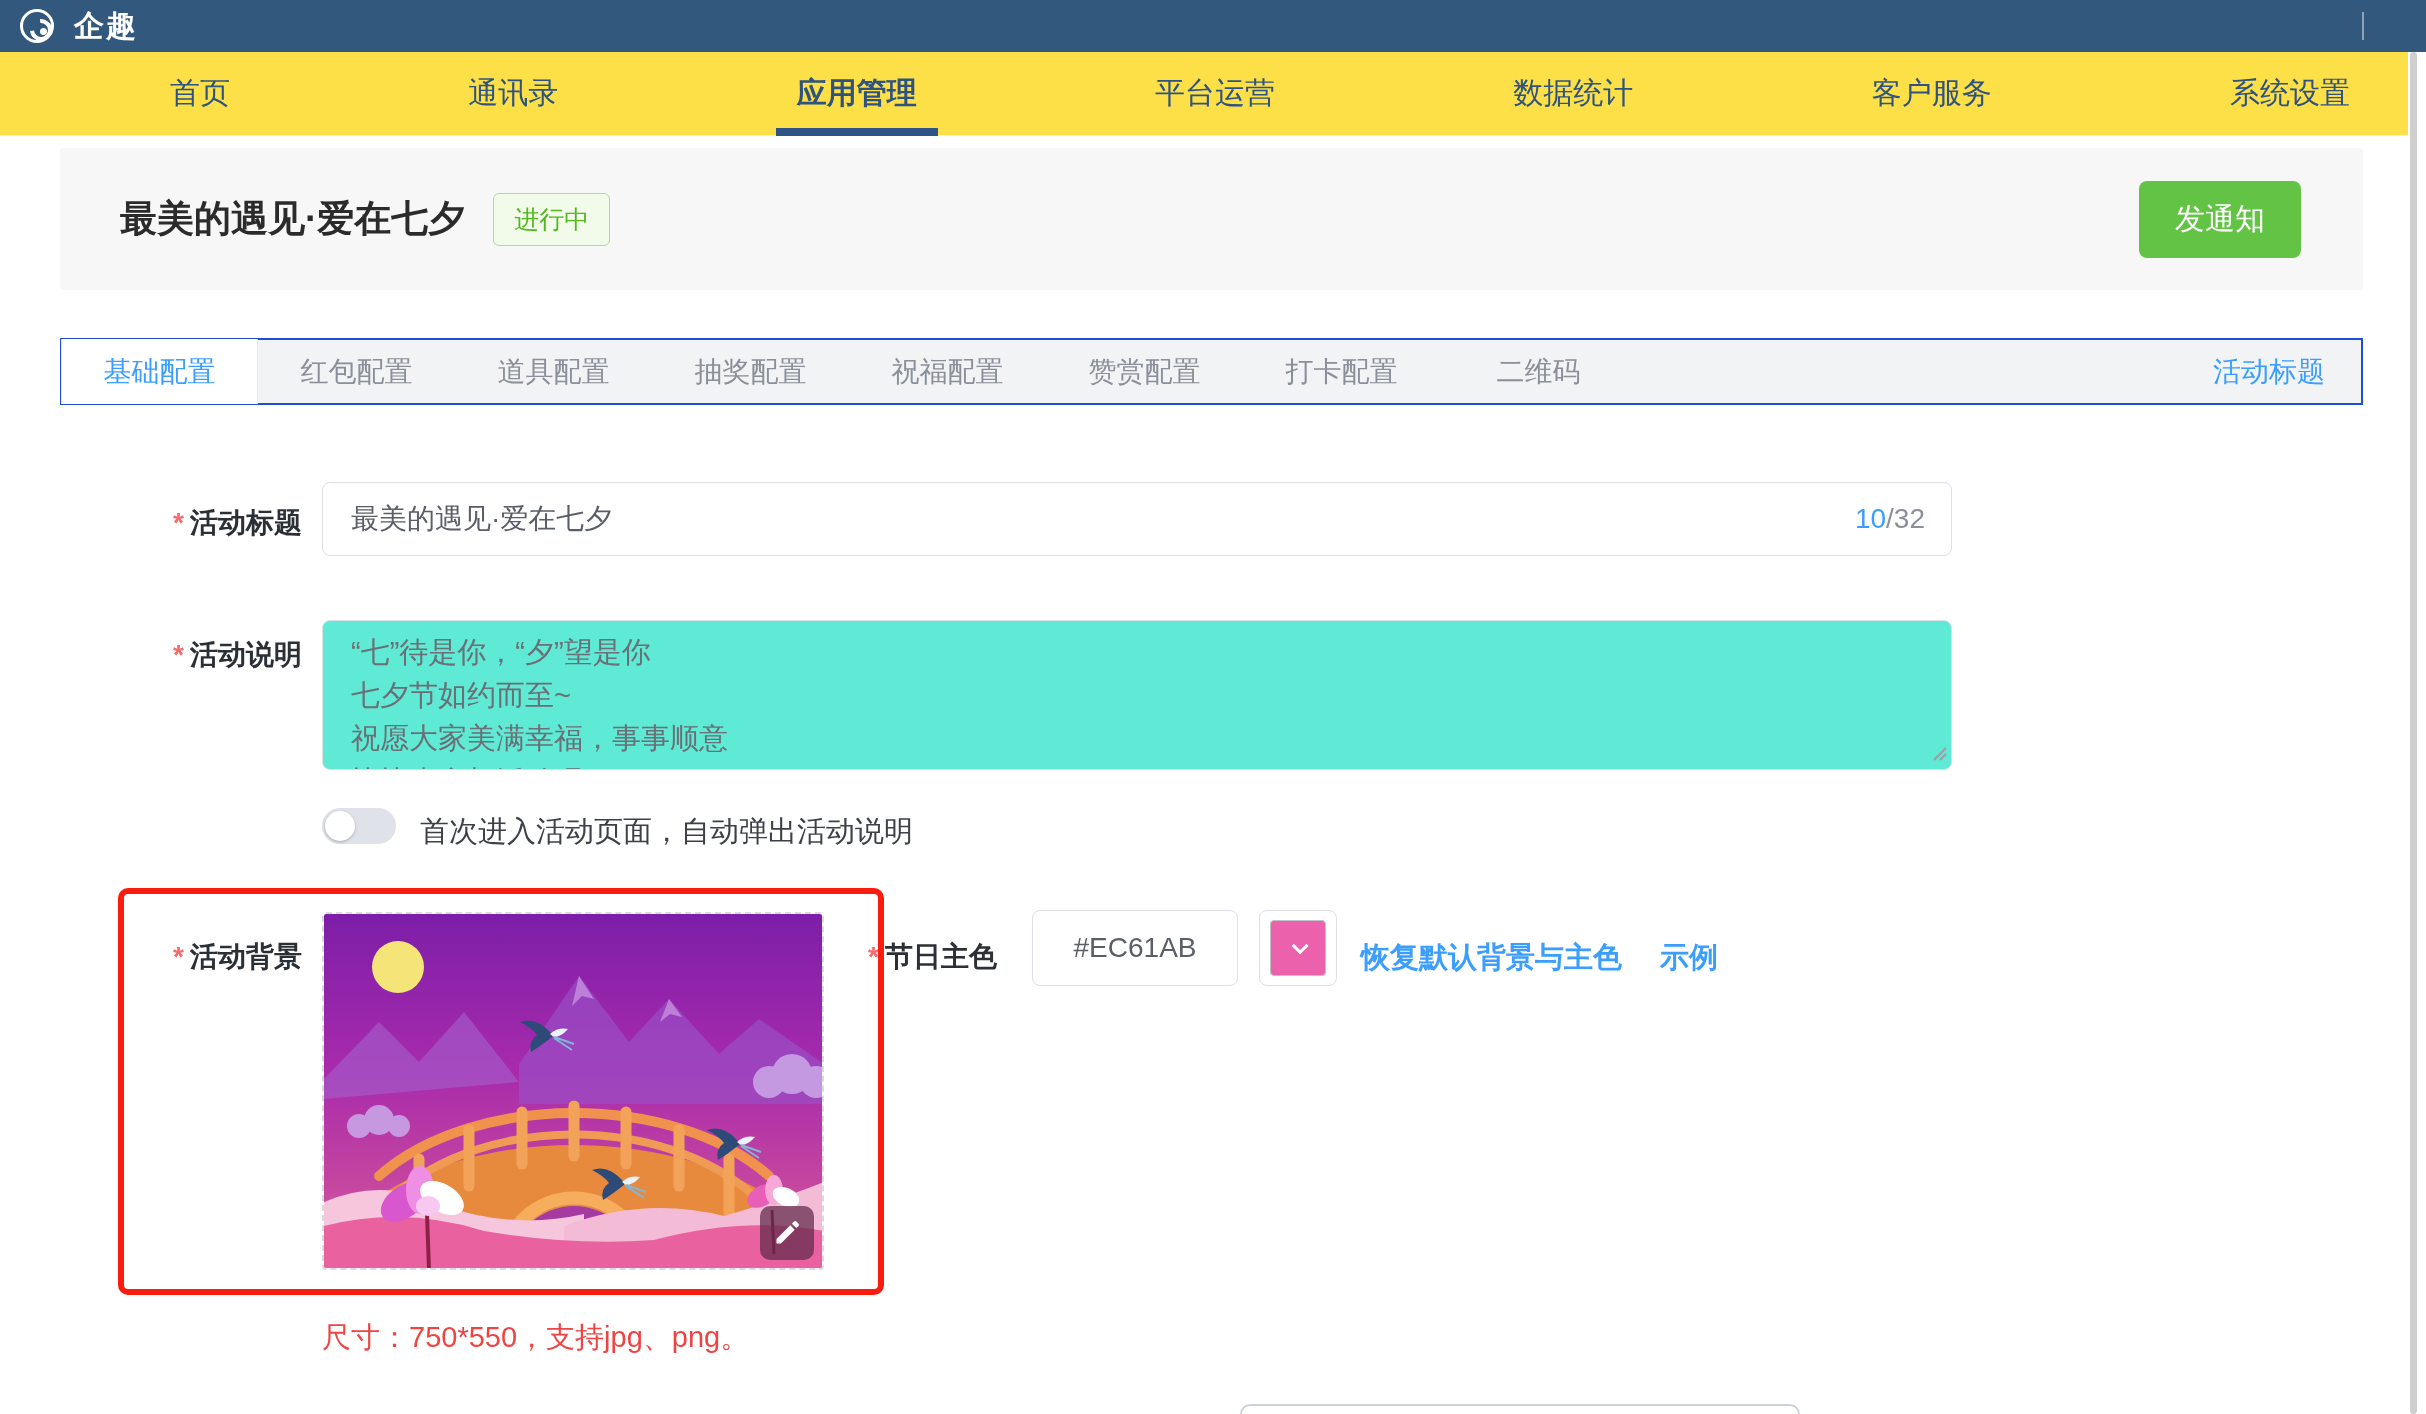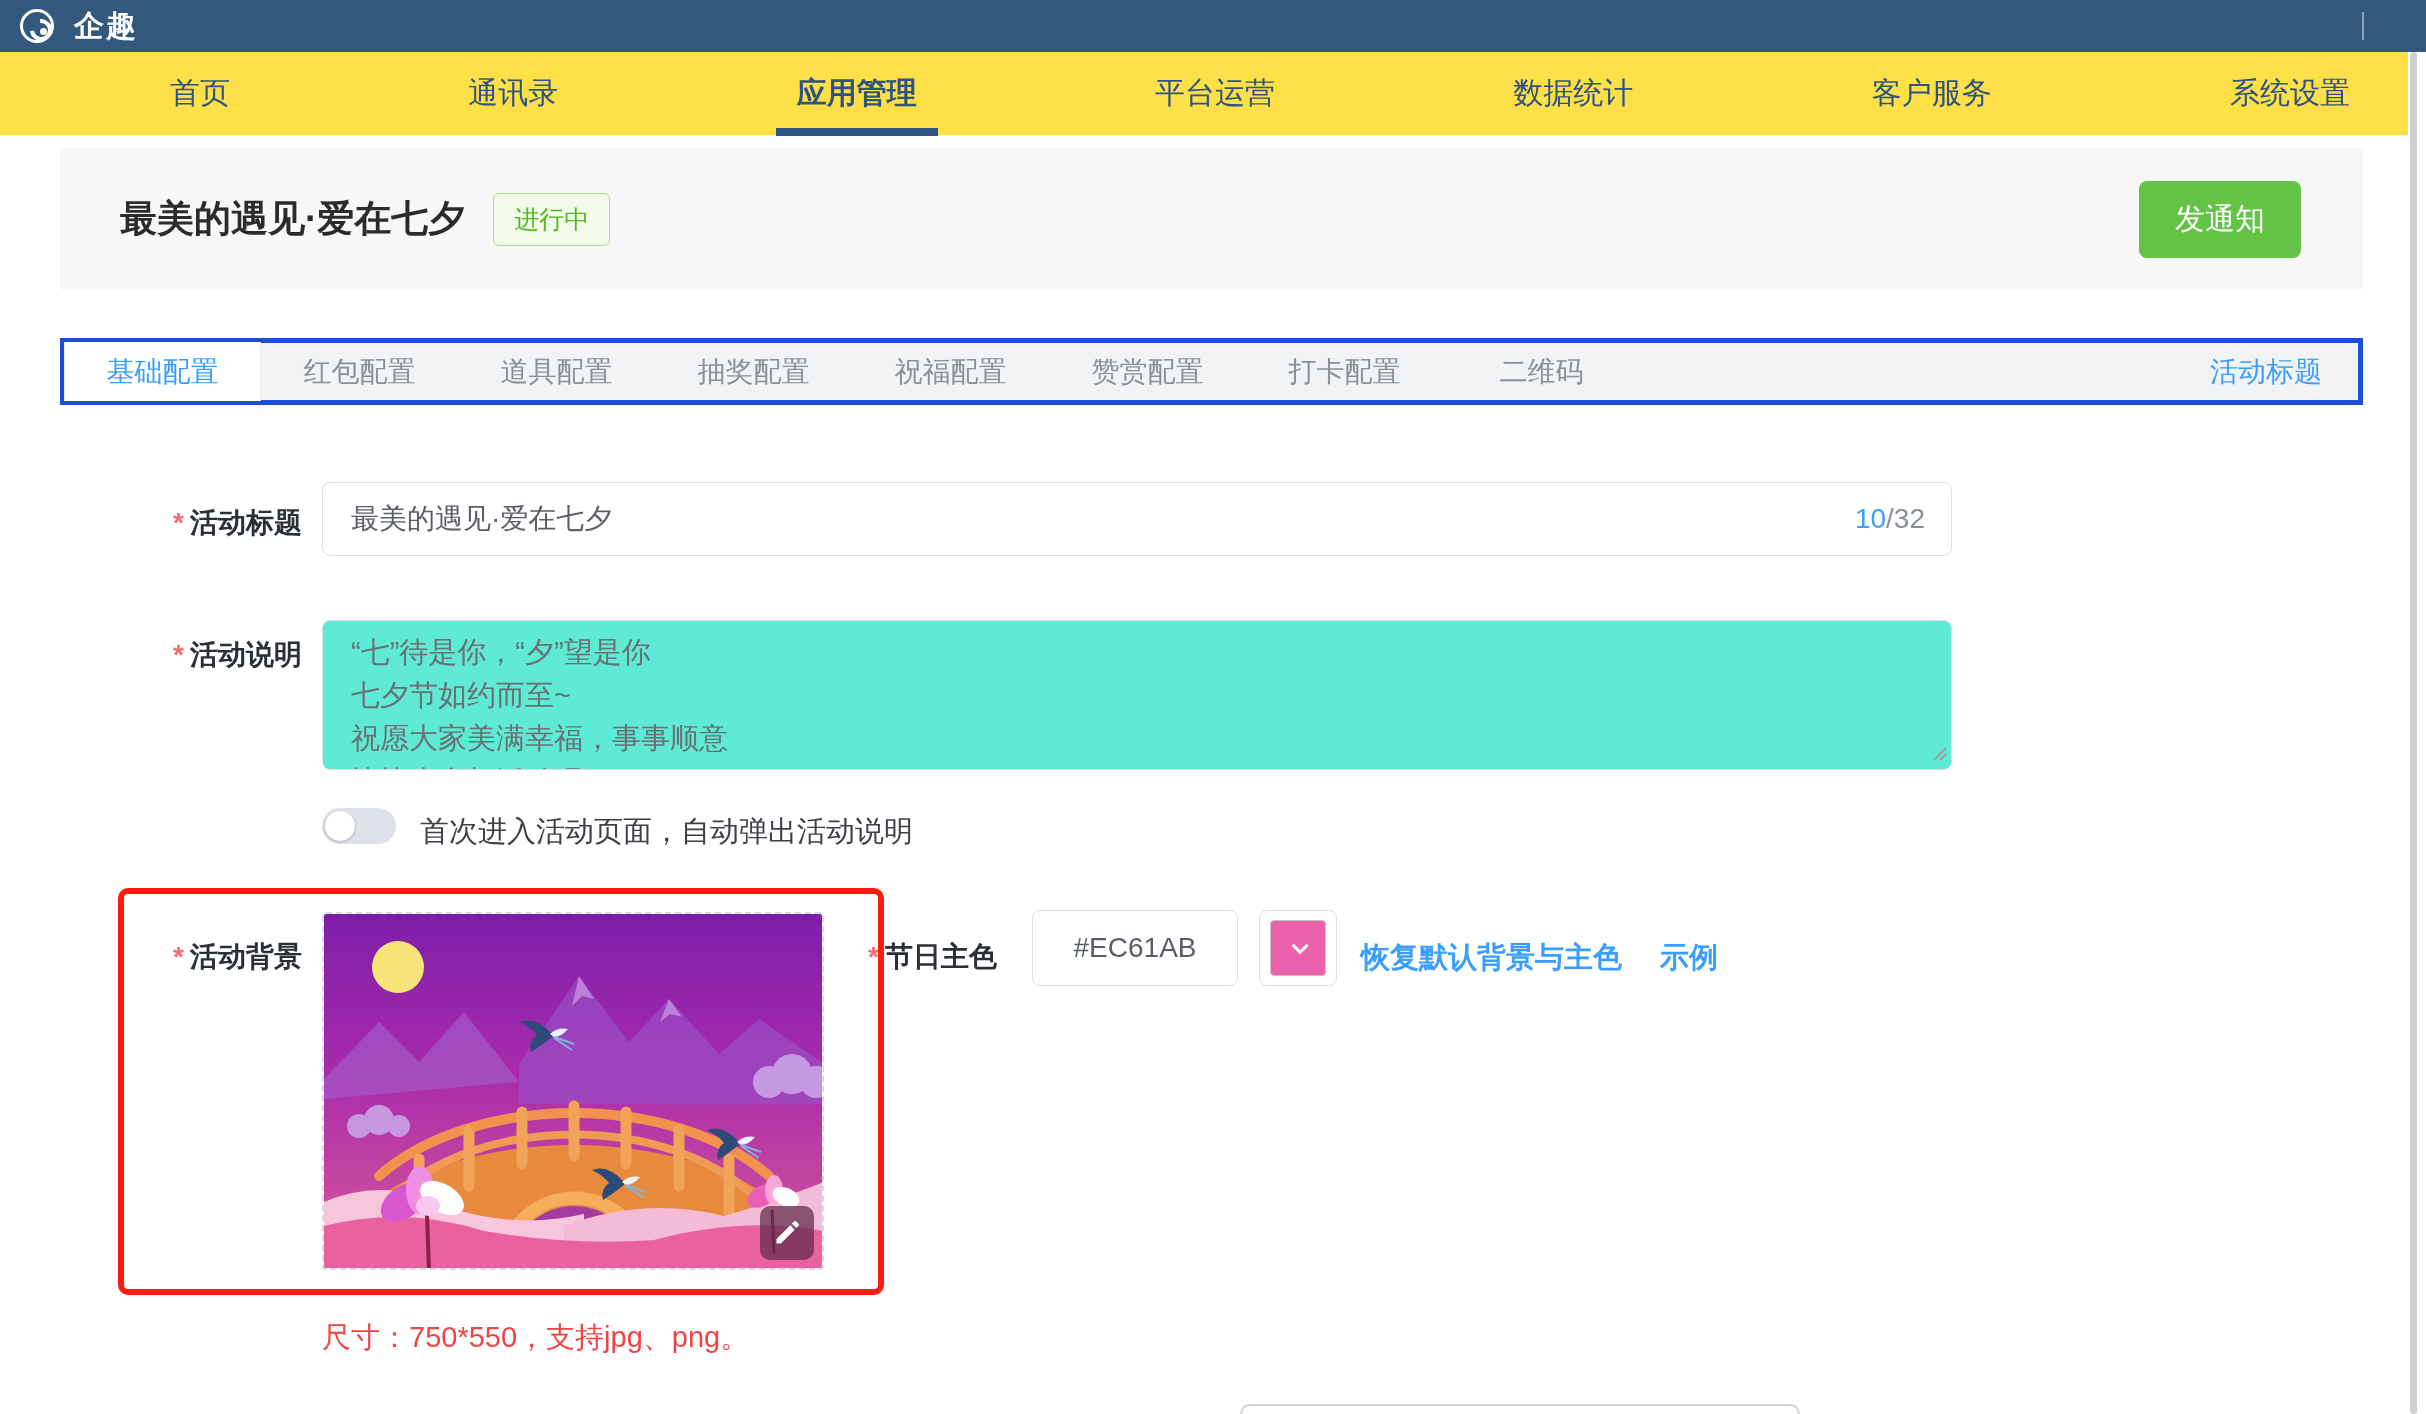--- a/index.html
+++ b/index.html
@@ -58,21 +58,21 @@
     border:1px solid #A8E08C; border-radius:6px; padding:9px 20px;
   }
   .notify-btn {
     margin-left:auto; margin-right:62px; background:#62C345; color:#fff; border:none;
     font-size:30px; padding:18px 36px; border-radius:8px; cursor:pointer;
     font-family:inherit;
   }
   
   .tabstrip {
     position:absolute; left:60px; top:338px; width:2303px; height:67px;
-    background:#F1F3F5; border:5px solid #1d4ed8; display:flex; align-items:stretch;
+    background:#F1F3F5; border:2px solid #1d4ed8; display:flex; align-items:stretch;
   }
   .tab {
     width:197px; display:flex; align-items:center; justify-content:center;
     font-size:28px; color:#8a8f99; cursor:pointer;
   }
   .tab.active { background:#fff; color:#3B9EFF; border-right:1px solid #E7E9EC; margin:-1px 0 -1px -1px; border-left:1px solid #E7E9EC;}
   .download-link {
     margin-left:auto; align-self:center; margin-right:36px;
     font-size:28px; color:#3B9EFF; cursor:pointer;
   }

